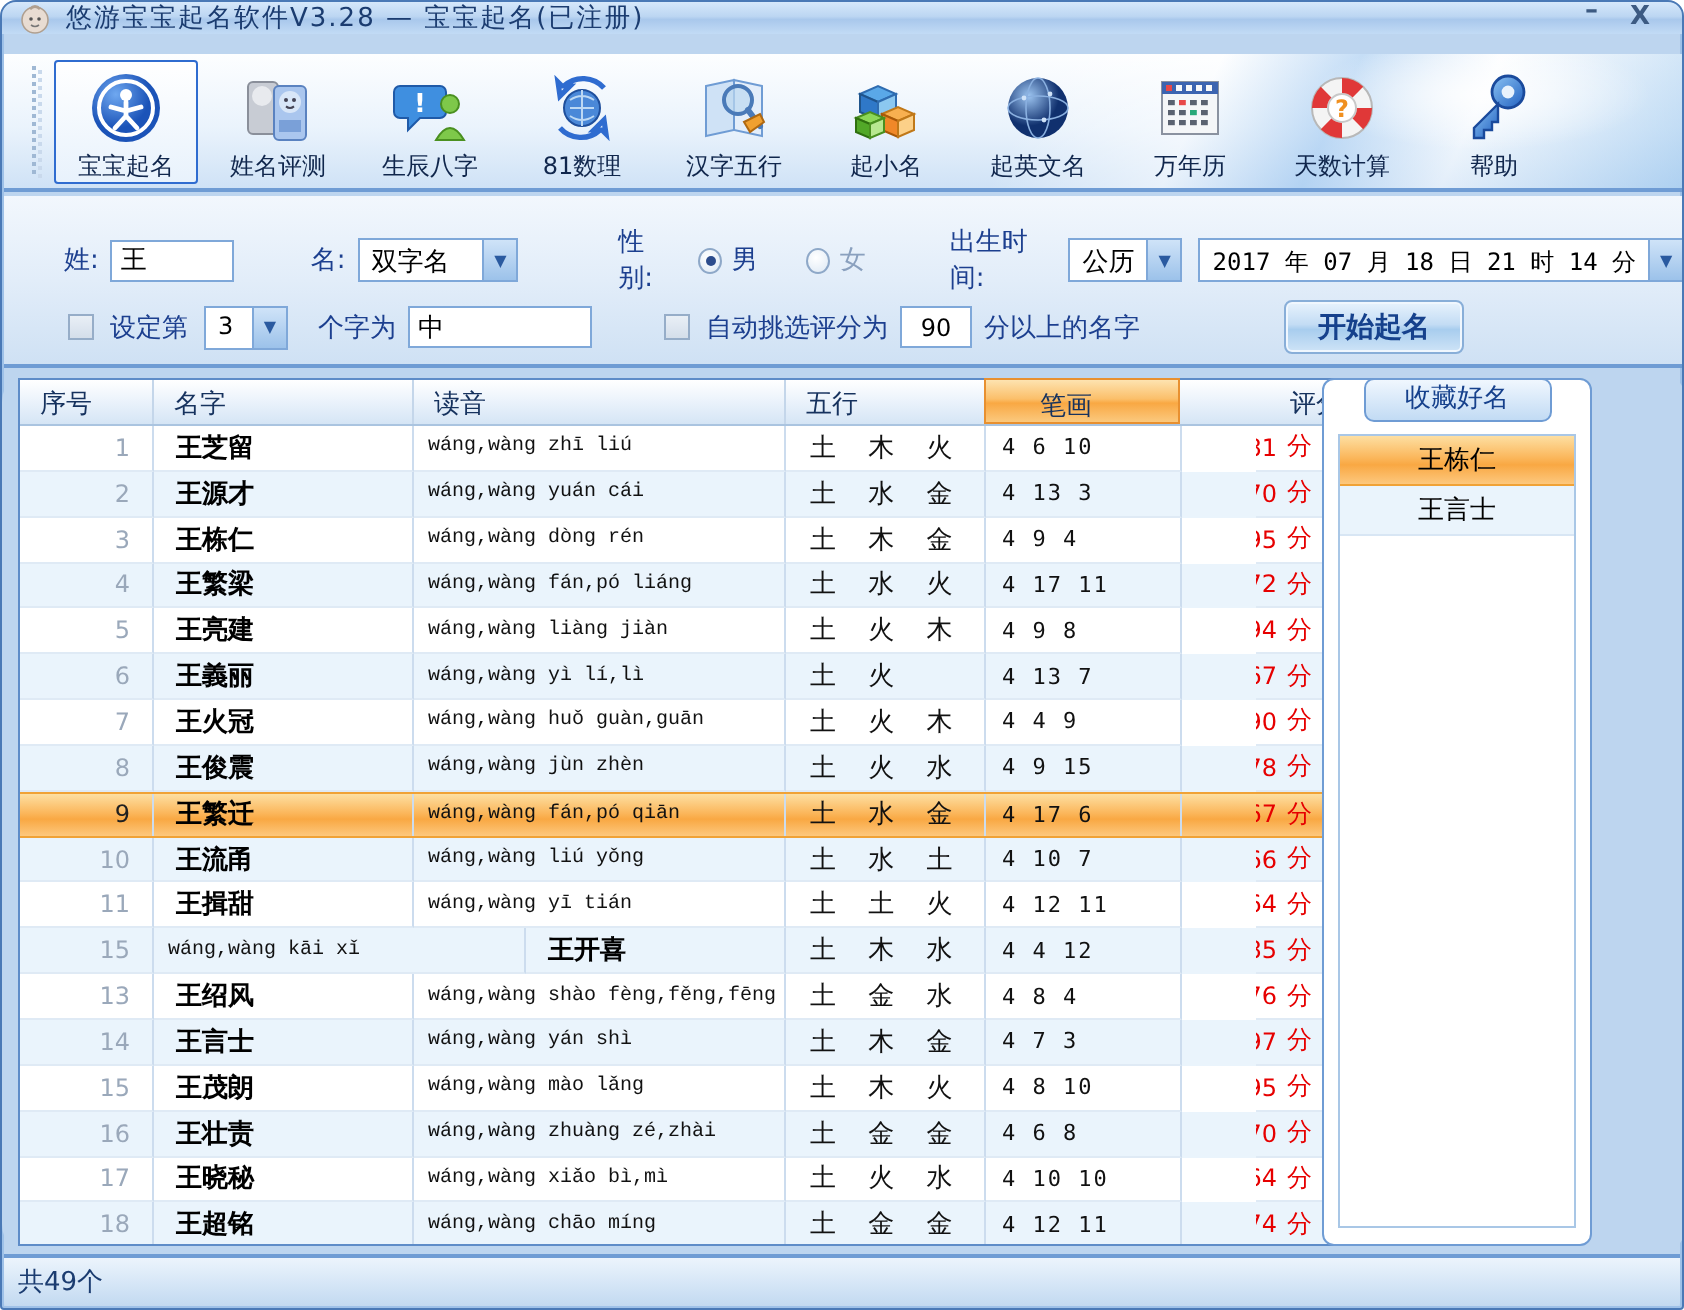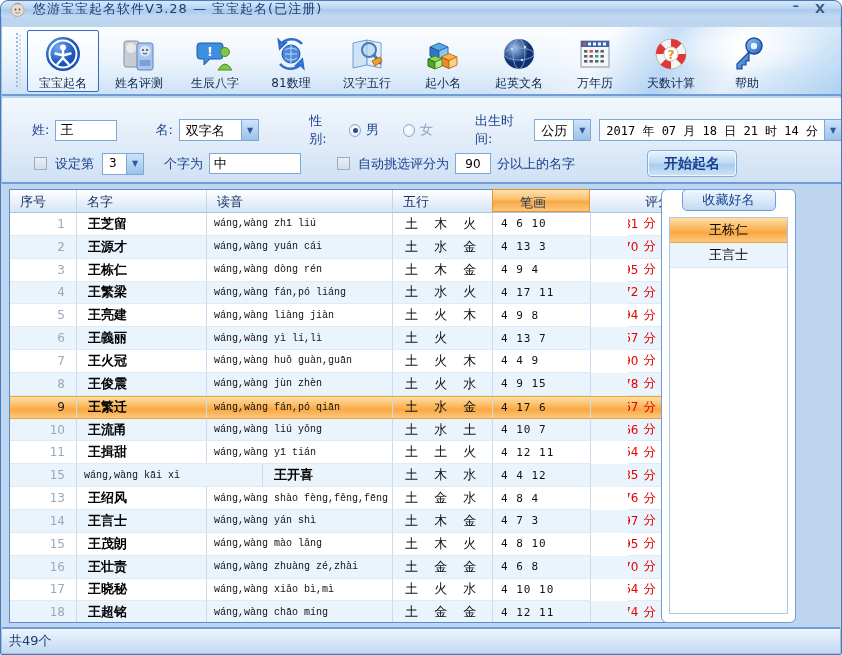--- a/index.html
+++ b/index.html
@@ -70,21 +70,21 @@
   .radio.checked::after { content:""; position:absolute; left:3px; top:3px; width:5px; height:5px;
     border-radius:50%; background:#2c4c8c; }
   .checkbox { width:13px; height:13px; border:1px solid #96adc8; background:linear-gradient(180deg,#e9eff6,#d4deea); display:inline-block; }
   .start-btn {
     height:27px; width:90px; border:1px solid #88aed8; border-radius:4px;
     background:linear-gradient(180deg,#e8f3fd 0%, #c3dcf4 45%, #a8cdee 55%, #cfe4f7 100%);
     box-shadow:inset 0 0 0 1px #f0f7fe;
     font-size:14px; font-weight:bold; color:#16418c; font-family:"DejaVu Sans", sans-serif; cursor:pointer;
   }
   
-  .main { position:absolute; left:0; top:183px; width:842px; height:445px; background:#bdd5ef; }
+  .main { position:absolute; left:0; top:183px; width:842px; height:445px; background:#bdd5ef;border-radius:17px; }
   .grid-box {
     position:absolute; left:8px; top:5px; width:682px; height:434px;
     background:#fff; border:1px solid #5e8cc8;
   }
   .grid-header { display:flex; height:23px;
     background:linear-gradient(180deg,#ffffff 0%, #eaf2fb 50%, #d5e5f5 100%);
     border-bottom:1px solid #aac4e0; }
   .gh-cell { font-size:13px; color:#16325e; padding:3px 0 0 10px; border-right:1px solid #c4d6ea; overflow:hidden; white-space:nowrap; }
   .gh-cell.sorted {
     background:linear-gradient(180deg,#fde3b0 0%, #fbbf6a 45%, #f9a843 55%, #fbc97e 100%);
@@ -343,21 +343,21 @@
         <span class="drop-btn">▼</span>
       </span>
     </div>
     <div class="form-row form-row2">
       <span class="checkbox" style="margin-left:32px;"></span>
       <span class="flabel" style="margin-left:8px;">设定第</span>
       <span class="combo" style="width:42px; margin-left:8px;">
         <span class="combo-text" style="flex:1; font-size:12px;">3</span>
         <span class="drop-btn">▼</span>
       </span>
-      <span class="flabel" style="margin-left:20px;">个字为</span>
+      <span class="flabel" style="margin-left:15px;">个字为</span>
       <input class="tinput" style="width: 92px; margin-left: 6px;" value="中">
       <span class="checkbox" style="margin-left:36px;"></span>
       <span class="flabel" style="margin-left:8px;">自动挑选评分为</span>
       <input class="tinput" style="width: 36px; margin-left: 6px; text-align: center; font-size: 12px;" value="90">
       <span class="flabel" style="margin-left:6px;">分以上的名字</span>
       <button class="start-btn" style="margin-left:72px;">开始起名</button>
     </div>
   </div>
 
   <div class="main">

